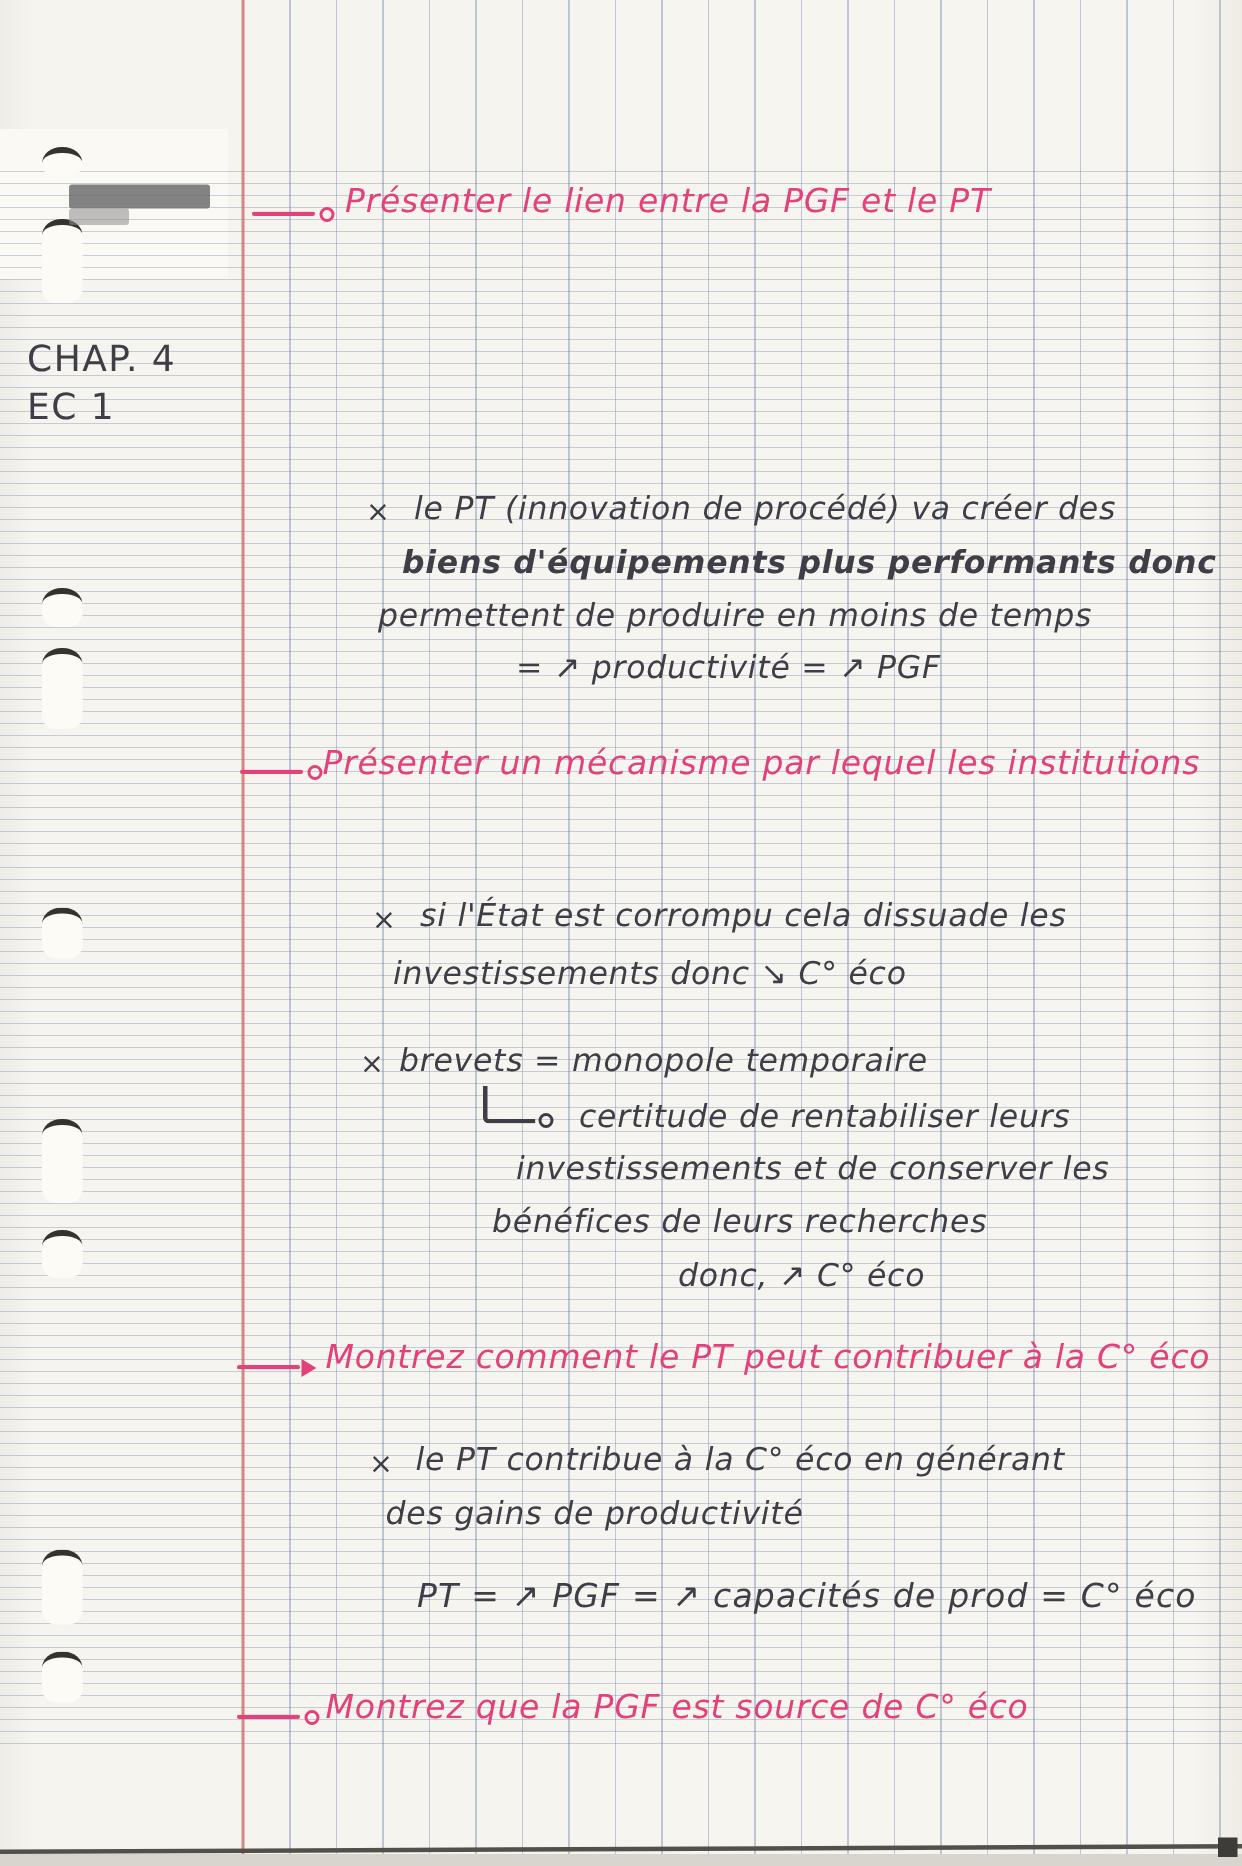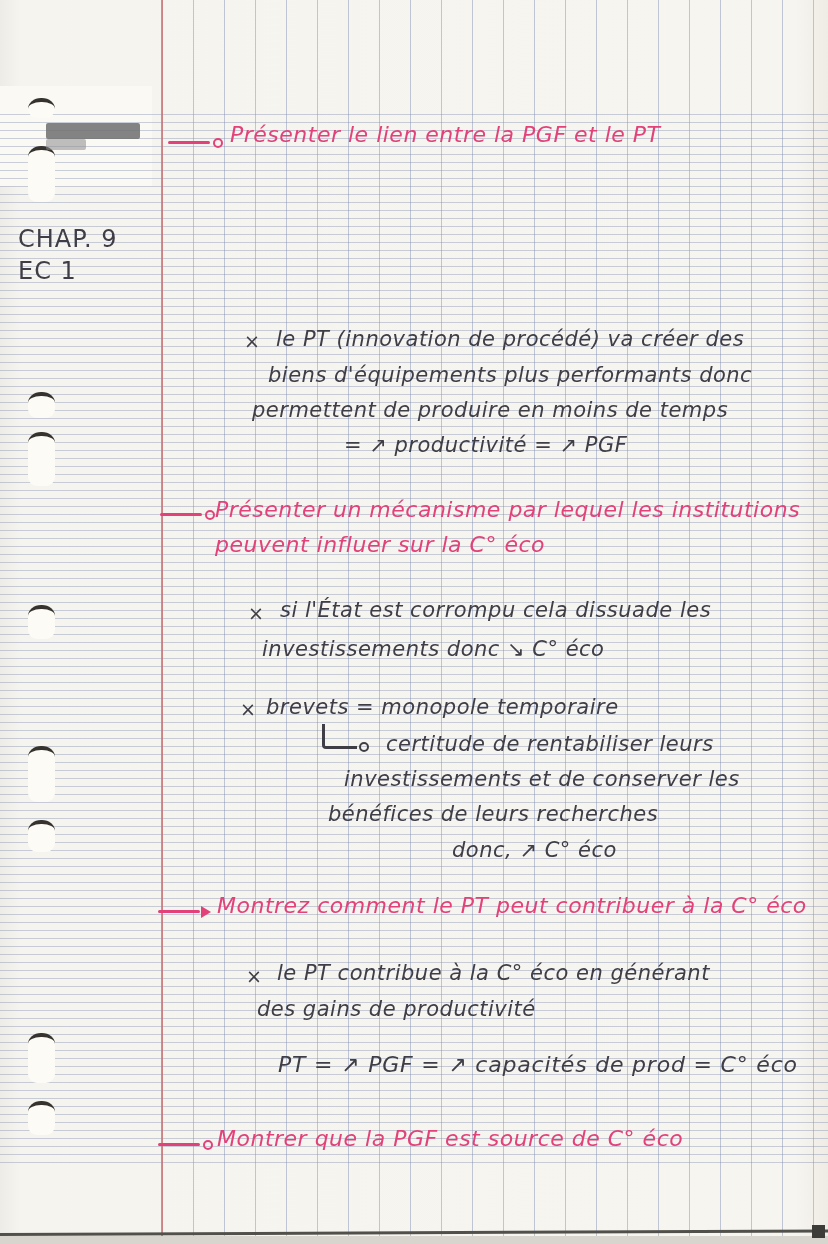--- a/index.html
+++ b/index.html
@@ -92,36 +92,35 @@
   <div class="hole" style="top:432px;height:50px;"></div>
   <div class="hole" style="top:605px;height:30px;"></div>
   <div class="hole" style="top:746px;height:52px;"></div>
   <div class="hole" style="top:820px;height:28px;"></div>
   <div class="hole" style="top:1033px;height:46px;"></div>
   <div class="hole" style="top:1101px;height:30px;"></div>
 
   <div class="smudge-a"></div>
   <div class="smudge-b"></div>
 
-  <span class="margin-label" style="left:18px;top:226px;">CHAP. 9</span>
+  <span class="margin-label" style="left:18px;top:226px;">CHAP. 4</span>
   <span class="margin-label" style="left:18px;top:258px;">EC 1</span>
 
   <span class="arrow" style="left:168px;top:141px;"></span>
   <span class="hw-pink" style="left:230px;top:123px;">Présenter le lien entre la PGF et le PT</span>
 
 
   <span class="cross" style="left:244px;top:330px;">×</span>
   <span class="hw" style="left:276px;top:328px;">le PT (innovation de procédé) va créer des</span>
-  <span class="hw" style="left:268px;top:364px;">biens d'équipements plus performants donc</span>
+  <span class="hw" style="left:268px;top:364px;font-weight:bold;">biens d'équipements plus performants donc</span>
   <span class="hw" style="left:252px;top:399px;">permettent de produire en moins de temps</span>
   <span class="hw" style="left:344px;top:434px;">= ↗ productivité = ↗ PGF</span>
 
   <span class="arrow" style="left:160px;top:513px;"></span>
   <span class="hw-pink" style="left:215px;top:498px;">Présenter un mécanisme par lequel les institutions</span>
-  <span class="hw-pink" style="left:215px;top:533px;">peuvent influer sur la C° éco</span>
 
   <span class="cross" style="left:248px;top:602px;">×</span>
   <span class="hw" style="left:280px;top:599px;">si l'État est corrompu cela dissuade les</span>
   <span class="hw" style="left:262px;top:638px;">investissements donc ↘ C° éco</span>
 
   <span class="cross" style="left:240px;top:698px;">×</span>
   <span class="hw" style="left:266px;top:696px;">brevets = monopole temporaire</span>
   <span class="elbow" style="left:322px;top:724px;"></span>
   <span class="hw" style="left:386px;top:733px;">certitude de rentabiliser leurs</span>
   <span class="hw" style="left:344px;top:768px;">investissements et de conserver les</span>
@@ -131,19 +130,19 @@
   <span class="arrow head" style="left:158px;top:910px;"></span>
   <span class="hw-pink" style="left:217px;top:894px;">Montrez comment le PT peut contribuer à la C° éco</span>
 
   <span class="cross" style="left:246px;top:965px;">×</span>
   <span class="hw" style="left:277px;top:962px;">le PT contribue à la C° éco en générant</span>
   <span class="hw" style="left:257px;top:998px;">des gains de productivité</span>
 
   <span class="hw eq" style="left:278px;top:1053px;">PT = ↗ PGF = ↗ capacités de prod = C° éco</span>
 
   <span class="arrow" style="left:158px;top:1143px;"></span>
-  <span class="hw-pink" style="left:217px;top:1127px;">Montrer que la PGF est source de C° éco</span>
+  <span class="hw-pink" style="left:217px;top:1127px;">Montrez que la PGF est source de C° éco</span>
 
   <div class="bottom-strip"></div>
   <div class="bottom-edge"></div>
   <div class="bottom-nub"></div>
 
 </div>
 
 </body></html>

